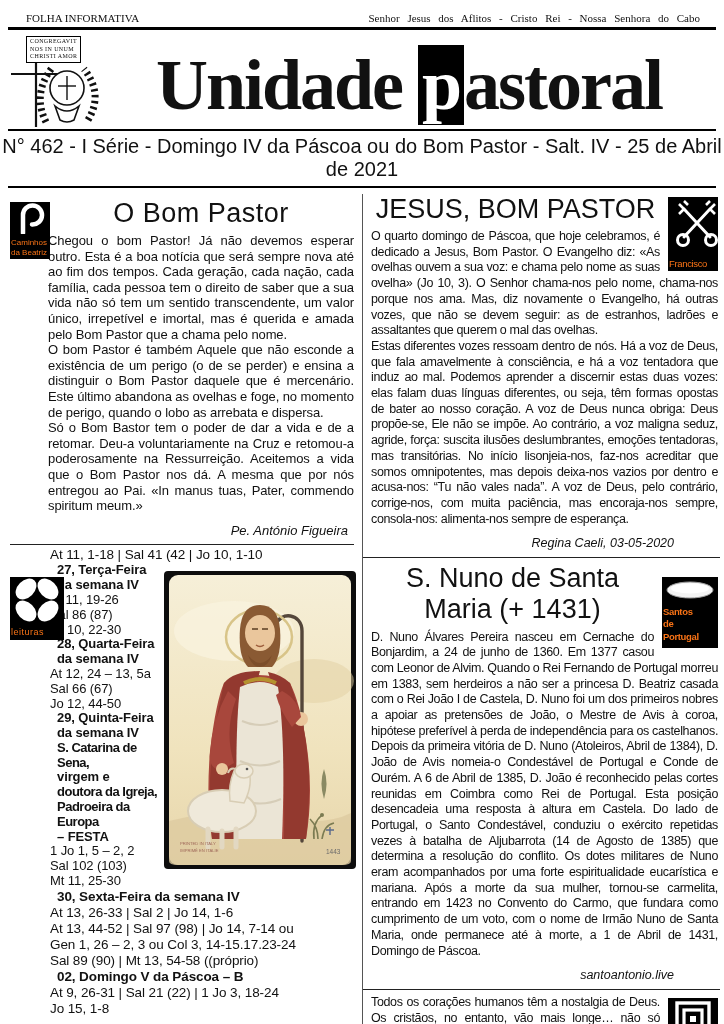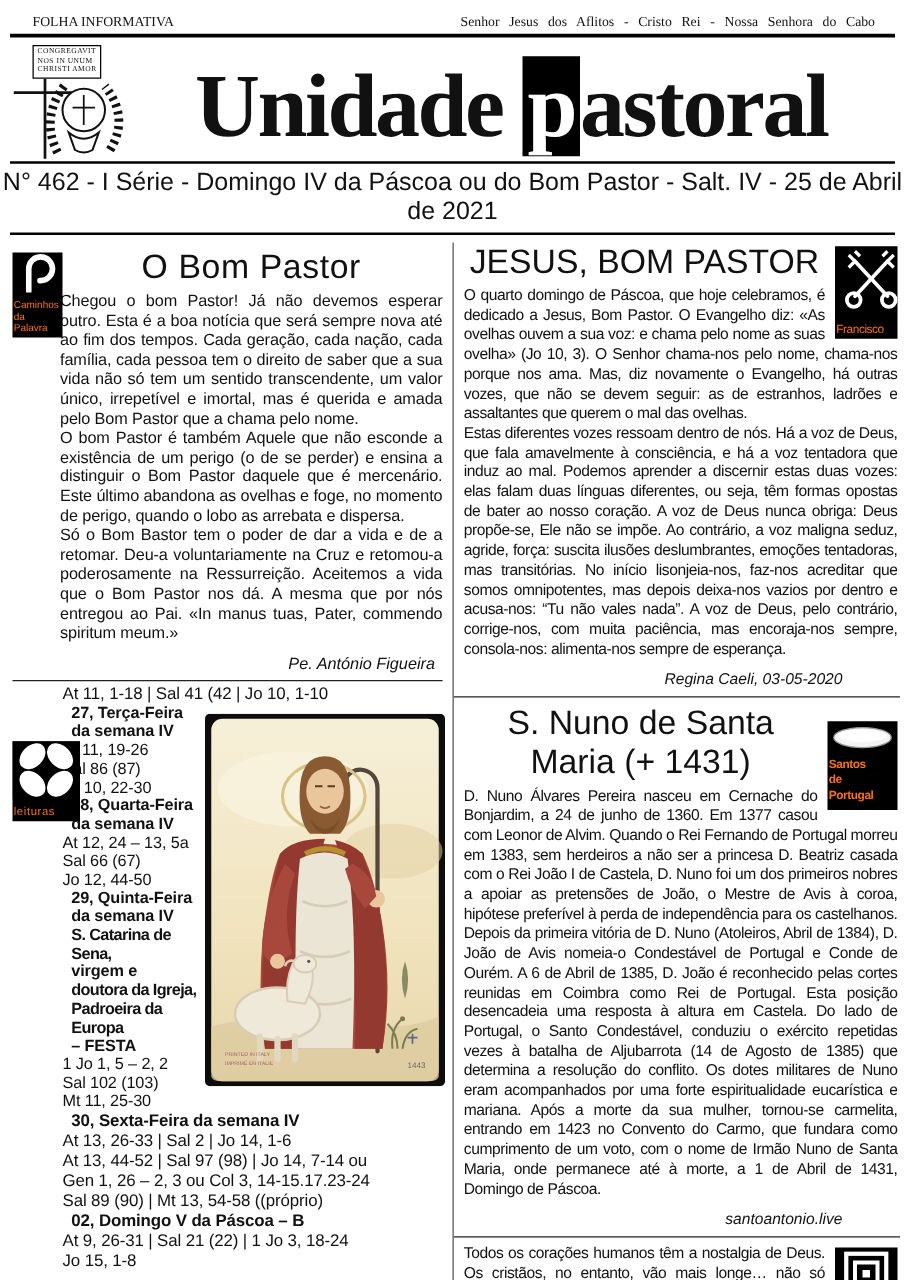--- a/index.html
+++ b/index.html
@@ -28,21 +28,21 @@
   .col-left{width:352px;flex:none;position:relative;box-sizing:border-box;
             padding-left:38px;padding-right:8px;}
   .vdiv{width:1px;background:#555;flex:none;}
   .col-right{flex:1;position:relative;box-sizing:border-box;padding-left:8px;padding-right:4px;
              font-size:12.5px;line-height:15.7px;letter-spacing:-.35px;}
 
   
   .badge{background:#000;color:#f97316;text-align:left;box-sizing:border-box;}
   .badge-label{font-size:8px;line-height:1.2;padding:0 1px 2px;}
   .badge-caminhos{position:absolute;left:0;top:8px;width:40px;}
-  .badge-leituras{position:absolute;left:0;top:30px;width:54px;margin-top:16px;}
+  .badge-leituras{position:absolute;left:0;top:30px;width:54px;}
   .badge-leituras .badge-label{font-size:9px;letter-spacing:.5px;}
   .r-badge{float:right;margin:3px 0 4px 8px;}
   .badge-francisco{width:50px;}
   .badge-francisco .badge-label{font-size:9.5px;}
   .badge-santos{width:56px;padding-bottom:3px;margin-top:14px;}
   .badge-santos .badge-label{font-size:9.5px;font-weight:700;line-height:1.3;}
   .badge-pensamento{width:50px;}
   .badge-pensamento .badge-label{font-size:9.5px;line-height:1.15;}
 
   
@@ -108,21 +108,21 @@
   <div class="cols">
 
     <div class="col-left">
 
       <div class="badge badge-caminhos">
         <svg width="40" height="32" viewBox="0 0 40 32">
           <path d="M13 31 V13 A9.5 9.5 0 1 1 22 22.5" fill="none" stroke="#fff" stroke-width="4.5" stroke-linecap="round"></path>
         </svg>
         <div class="badge-label">
           <div>Caminhos</div>
-          <div>da Palavra</div>
+          <div>da Beatriz</div>
         </div>
       </div>
 
       <div class="sec-bp">
         <div class="art-title">O Bom Pastor</div>
         <div>
             <p class="para">Chegou o bom Pastor! Já não devemos esperar outro. Esta é a boa notícia que será sempre nova até ao fim dos tempos. Cada geração, cada nação, cada família, cada pessoa tem o direito de saber que a sua vida não só tem um sentido transcendente, um valor único, irrepetível e imortal, mas é querida e amada pelo Bom Pastor que a chama pelo nome.</p>
             <p class="para">O bom Pastor é também Aquele que não esconde a existência de um perigo (o de se perder) e ensina a distinguir o Bom Pastor daquele que é mercenário. Este último abandona as ovelhas e foge, no momento de perigo, quando o lobo as arrebata e dispersa.</p>
             <p class="para">Só o Bom Bastor tem o poder de dar a vida e de a retomar. Deu-a voluntariamente na Cruz e retomou-a poderosamente na Ressurreição. Aceitemos a vida que o Bom Pastor nos dá. A mesma que por nós entregou ao Pai. «In manus tuas, Pater, commendo spiritum meum.»</p>
           </div>

